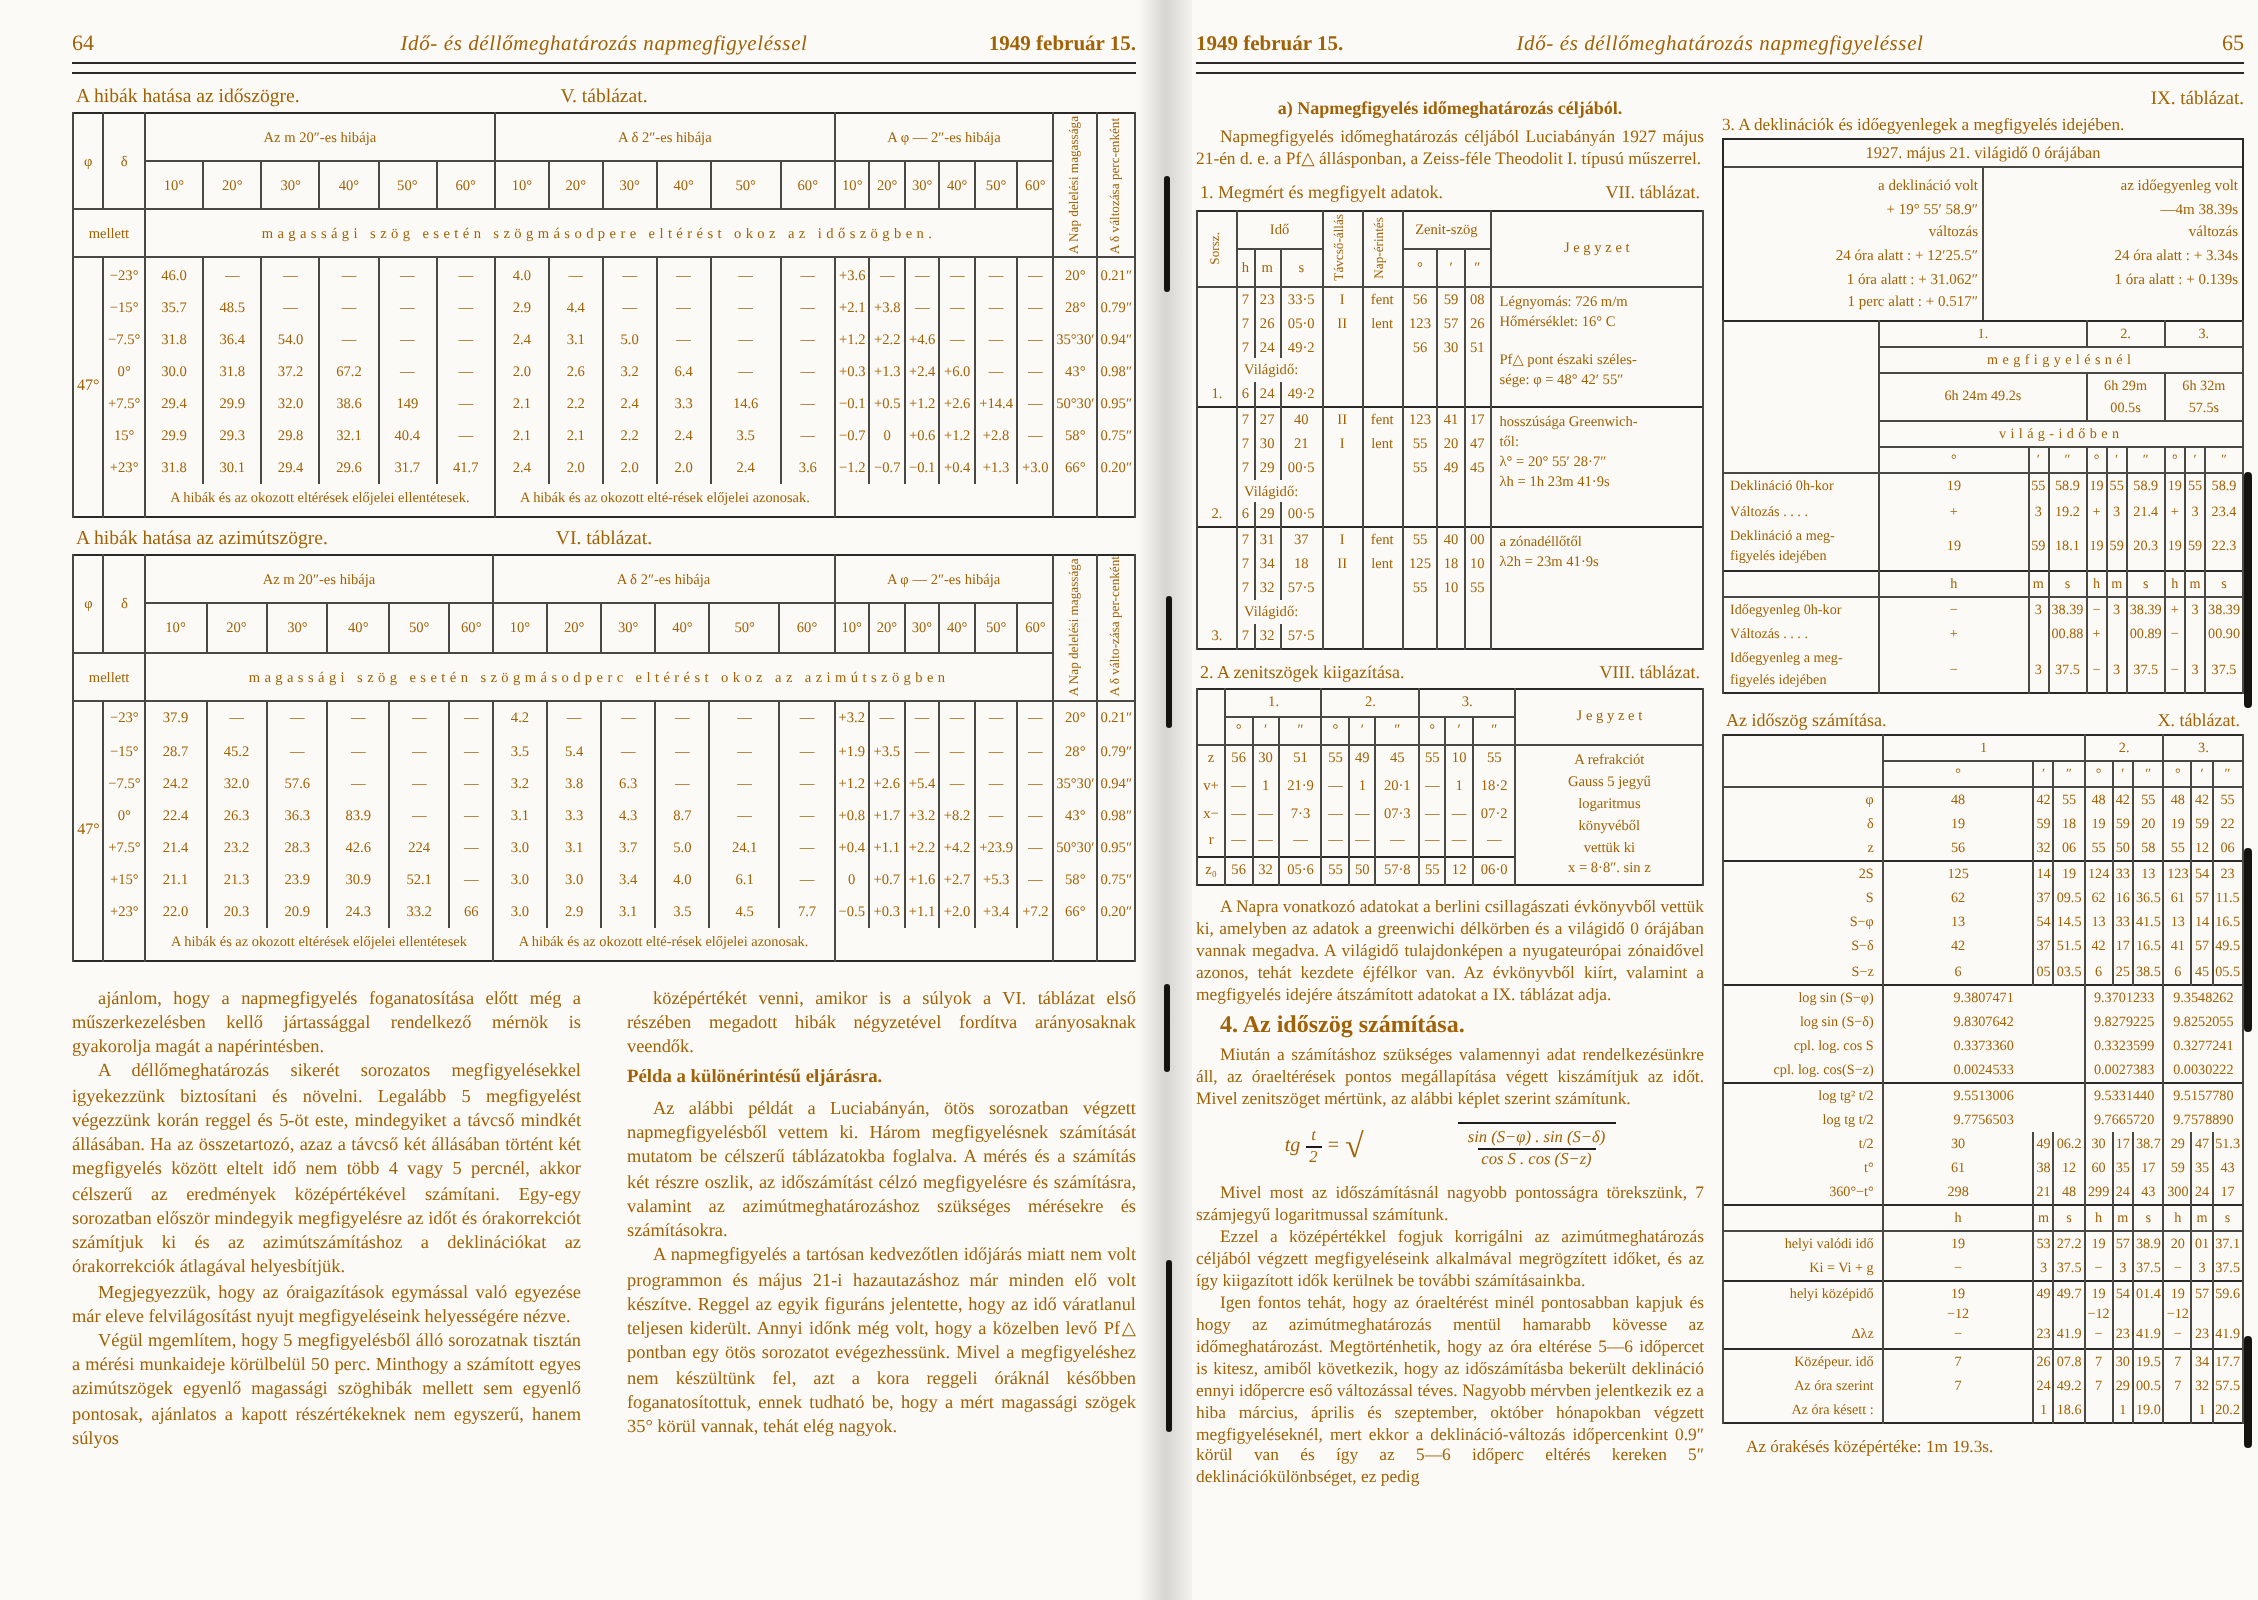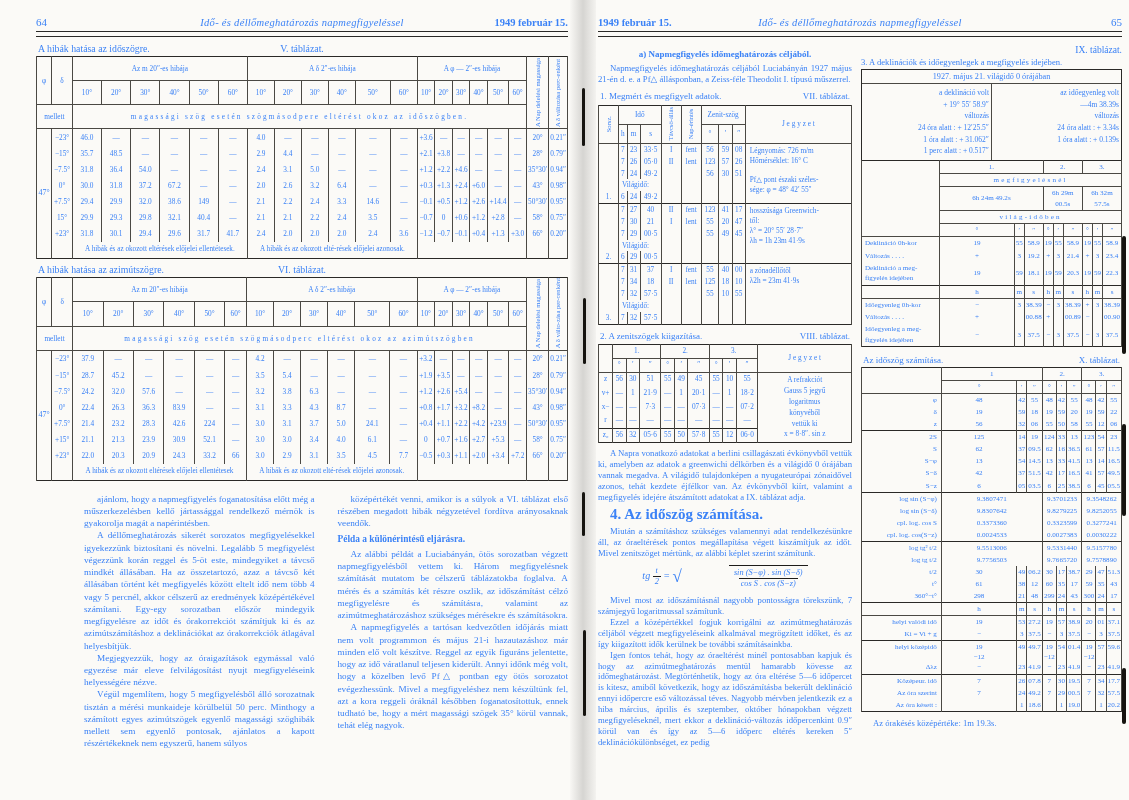--- a/index.html
+++ b/index.html
@@ -1,17 +1,17 @@
 <!DOCTYPE html>
 <html><head>
 <meta charset="utf-8">
 <style>
   html,body{margin:0;padding:0;}
   body{width:1129px;height:800px;background:#e9e7e1;font-family:"Liberation Serif","DejaVu Serif",serif;}
-  .scan{position:relative;width:1129px;height:800px;background:#fbfaf7;overflow:hidden;color:#3b82f6;}
+  .scan{position:relative;width:1129px;height:800px;background:#fbfaf7;overflow:hidden;color:#a16207;}
   .page{position:absolute;top:0;height:800px;overflow:hidden;}
   .page-left{left:36px;width:532px;}
   .page-right{left:598px;width:524px;}
 
   
   .runhead{display:grid;grid-template-columns:1fr auto 1fr;align-items:end;padding-top:16px;font-size:10.5px;}
   .runtitle{font-style:italic;text-align:center;letter-spacing:0.3px;}
   .rh-l{text-align:left;}
   .rh-r{text-align:right;font-weight:bold;}
   .pageno{font-size:11px;}
@@ -37,31 +37,31 @@
   .note{font-size:7.2px;line-height:1.3;padding:2px 6px;}
 
   
   .tv{font-size:7.3px;}
   .tv td{line-height:1.25;}
   .tv tr:not(.hh) td{padding-top:3.5px;padding-bottom:3.5px;}
   .tv tr.hh td{padding:1px 0;}
   .phi{font-size:8px;}
 
   
-  .twocol{display:flex;gap:23px;margin-top:12px;font-size:9.2px;line-height:1.33;text-align:justify;margin-left:48px;}
+  .twocol{display:flex;gap:23px;margin-top:12px;font-size:9.2px;line-height:1.33;text-align:justify;}
   .twocol .col{flex:1;min-width:0;}
   .twocol p{margin:0;text-indent:13px;}
   .bh{text-align:left;font-weight:bold;font-size:9.4px;margin:4px 0 2px 0;}
 
   
   .rcols{display:flex;gap:9px;}
   .rc1{width:254px;flex:none;font-size:8.7px;line-height:1.26;text-align:justify;}
   .rc1 p{margin:0;text-indent:12px;}
   .ah{text-align:center;font-weight:bold;font-size:9px;margin:6px 0 3px 0;}
-  .h4{text-indent:12px;font-weight:bold;font-size:15px;margin:2px 0;}
+  .h4{text-indent:12px;font-weight:bold;font-size:12px;margin:2px 0;}
   .rc2{flex:1;min-width:0;font-size:8.5px;}
   .capline{text-align:right;font-size:9.5px;margin-top:2px;}
 
   
   .t7{font-size:7.3px;margin-top:2px;}
   .t7 td{line-height:1.35;}
   .t7 .jz{width:42%;}
 
   
   .t8{font-size:7.3px;margin-top:2px;}

